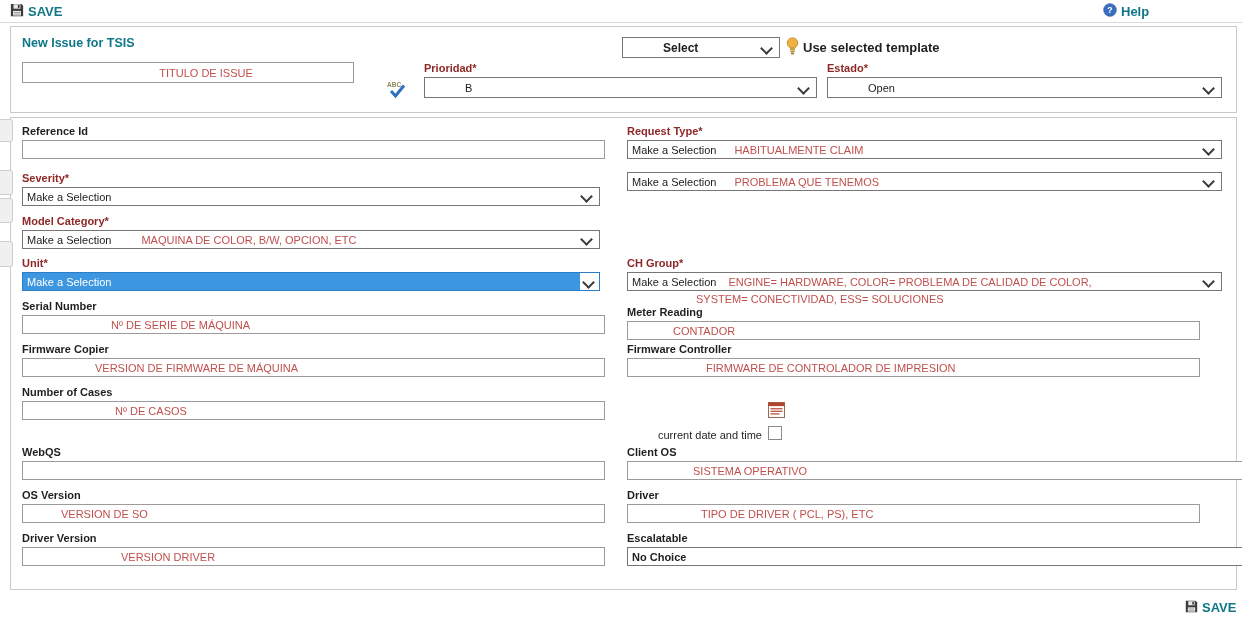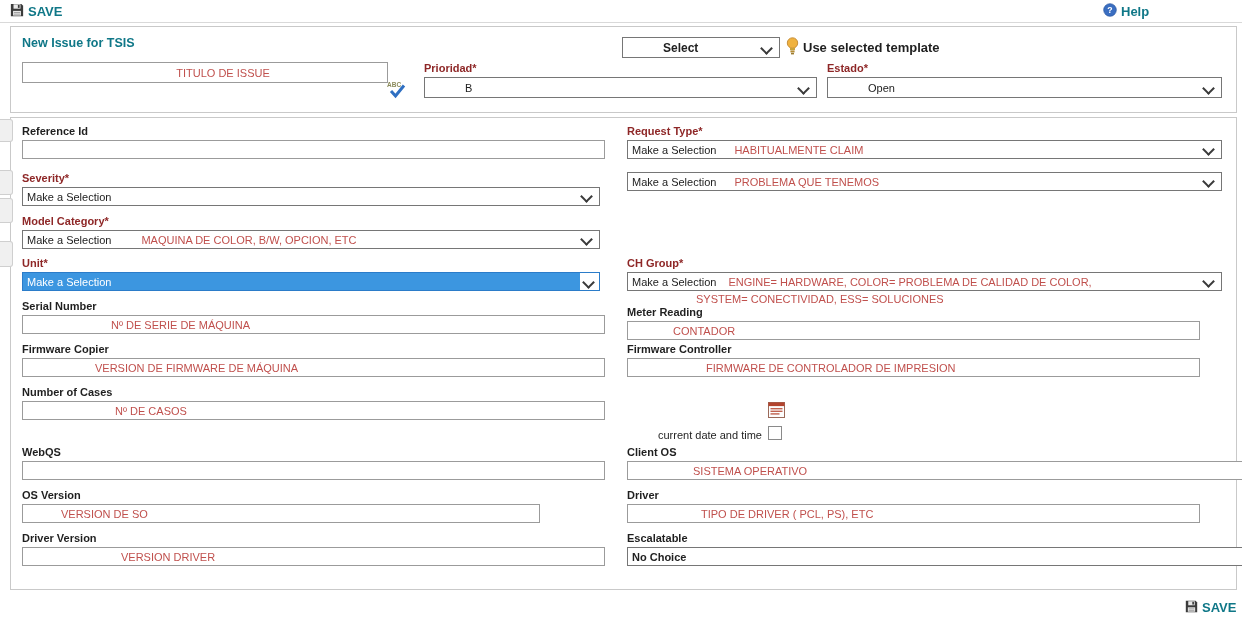--- a/index.html
+++ b/index.html
@@ -77,21 +77,21 @@
     <svg width="13" height="19" viewBox="0 0 13 19">
         <circle cx="6.5" cy="6" r="5.2" fill="#f0b23e" stroke="#c8903a"></circle>
         <rect x="4" y="11" width="5" height="2" fill="#caa23c"></rect>
         <rect x="4.4" y="13.4" width="4.2" height="2" fill="#b58d35"></rect>
         <rect x="5" y="15.8" width="3" height="1.6" fill="#9c7a2e"></rect>
       </svg>
   </span>
   <div style="position:absolute;left:803px;top:40px;font-weight:bold;font-size:13px;">Use selected template</div>
 
   <div class="fld" style="left:22px;top:62px;">
-    <div class="box h21" style="width:366px;">
+    <div class="box h21" style="width:332px;">
       <span class="red center">TITULO DE ISSUE</span>
     </div>
   </div>
   <span class="ico" style="position:absolute;left:386px;top:80px;">
     <svg width="21" height="19" viewBox="0 0 21 19">
         <text x="1" y="7" font-size="6.5" font-weight="bold" fill="#8a8a5a" font-family="Liberation Sans,sans-serif">ABC</text>
         <path d="M5 11 l4.5 5 L18 5.5" stroke="#2e6fc2" stroke-width="3" fill="none"></path>
       </svg>
   </span>
 
@@ -175,21 +175,21 @@
 
   <div class="fld" style="left:22px;top:446px;">
     <div class="lbl">WebQS</div>
     <div class="box" style="width:583px;">
       <span class="red"></span>
     </div>
   </div>
 
   <div class="fld" style="left:22px;top:489px;">
     <div class="lbl">OS Version</div>
-    <div class="box" style="width:518px;">
+    <div class="box" style="width:583px;">
       <span class="red" style="margin-left:38px;">VERSION DE SO</span>
     </div>
   </div>
 
   <div class="fld" style="left:22px;top:532px;">
     <div class="lbl">Driver Version</div>
     <div class="box" style="width:583px;">
       <span class="red" style="margin-left:98px;">VERSION DRIVER</span>
     </div>
   </div>

